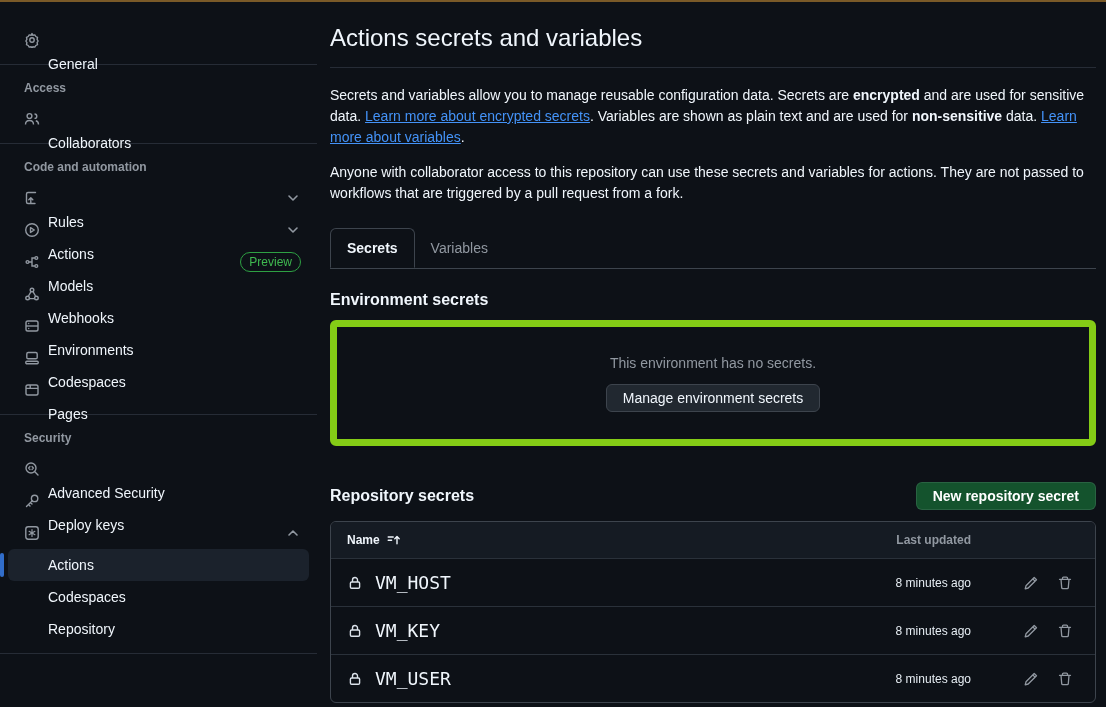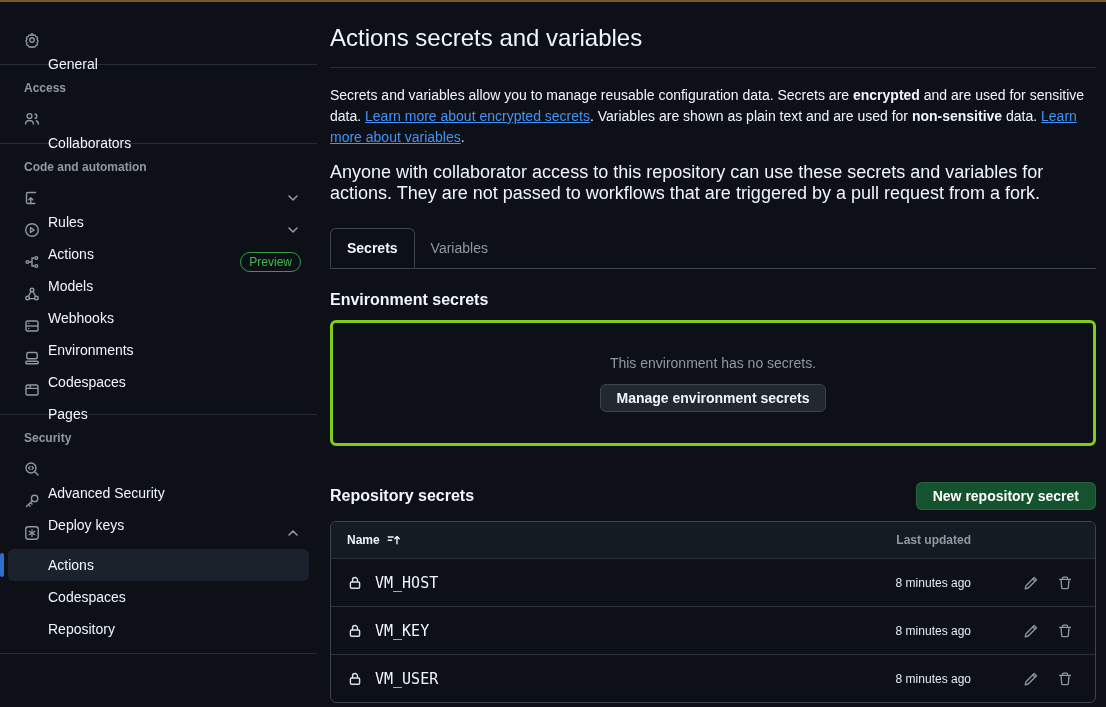--- a/index.html
+++ b/index.html
@@ -26,49 +26,49 @@
   .pill-badge { margin-left:auto; font-size:12px; line-height:18px; padding:0 8px; border-radius:999px;
                 color:#3fb950; border:1px solid #2ea043; font-weight:400; }
 
   
   .main { flex:1; margin-left:13px; padding:22px 10px 0 0; }
   .page-title { font-size:24px; font-weight:500; line-height:28px; color:#f0f6fc; }
   .title-rule { height:1px; background:#262c36; margin-top:15px; border:0; }
   .intro { margin-top:17px; font-size:14px; line-height:21px; color:#f0f6fc; }
   .intro a { color:#4493f8; text-decoration:underline; cursor:pointer; }
   .intro strong { font-weight:700; }
-  .para2 { margin-top:14px; font-size:18px; line-height:21px; }
+  .para2 { margin-top:14px; font-size:14px; line-height:21px; }
 
   .tabnav { margin-top:24px; border-bottom:1px solid #3d444d; display:flex; }
   .tab { height:40px; display:flex; align-items:center; padding:0 16px; font-size:14px; cursor:pointer; }
   .tab.active { border:1px solid #3d444d; border-bottom:1px solid #0d1117; margin-bottom:-1px;
                 border-radius:6px 6px 0 0; font-weight:600; color:#f0f6fc; background:#0d1117; }
   .tab.inactive { color:#9198a1; }
 
   .h2 { margin-top:22px; font-size:16px; font-weight:700; color:#f0f6fc; }
-  .env-box { margin-top:11px; border:3px solid #84cc16; border-radius:6px; height:126px;
+  .env-box { margin-top:11px; border:7px solid #84cc16; border-radius:6px; height:126px;
              display:flex; flex-direction:column; align-items:center; justify-content:center; gap:13px; }
   .env-empty { font-size:14px; color:#9198a1; }
-  .btn { font-size:14px; font-weight:700; color:#f0f6fc; background:#212830; border:1px solid #3d444d;
+  .btn { font-size:14px; font-weight:400; color:#f0f6fc; background:#212830; border:1px solid #3d444d;
          border-radius:6px; padding:5px 16px; cursor:pointer; font-family:inherit; }
   .btn-primary { font-size:14px; font-weight:600; color:#ffffff; background:#14532d;
                  border:1px solid rgba(240,246,252,0.1); border-radius:6px; padding:5px 16px; cursor:pointer; font-family:inherit; }
 
   .repo-head { margin-top:36px; display:flex; align-items:center; justify-content:space-between; }
 
   .table { margin-top:11px; border:1px solid #3d444d; border-radius:6px; overflow:hidden; }
   .t-row { display:flex; align-items:center; padding:0 16px; }
   .t-head { background:#151b23; height:36px; font-size:12px; font-weight:700; }
   .t-head .c-name { color:#f0f6fc; display:flex; align-items:center; gap:6px; cursor:pointer; }
   .t-head .c-updated { color:#9198a1; }
   .c-name { flex:1; display:flex; align-items:center; }
   .c-updated { width:150px; text-align:right; font-size:12px; }
   .c-actions { width:108px; display:flex; justify-content:flex-end; align-items:center; gap:18px; padding-right:6px; }
   .t-body-row { height:48px; border-top:1px solid #2a313a; font-size:12px; }
-  .secret-name { font-family:"DejaVu Sans Mono","Liberation Mono",monospace; font-size:15px; color:#f0f6fc; margin-left:12px; }
+  .secret-name { font-family:"DejaVu Sans Mono","Liberation Mono",monospace; font-size:18px; color:#f0f6fc; margin-left:12px; }
   .lock { color:#dbe2ea; width:16px; height:16px; }
   .row-updated { color:#e6edf3; }
   .icon-btn { width:16px; height:16px; color:#9198a1; cursor:pointer; background:none; border:0; padding:0; }
   .sort-ic { width:16px; height:16px; color:#f0f6fc; }
   svg { display:block; }
 </style>
 </head>
 <body>
 
 <div class="screen">

